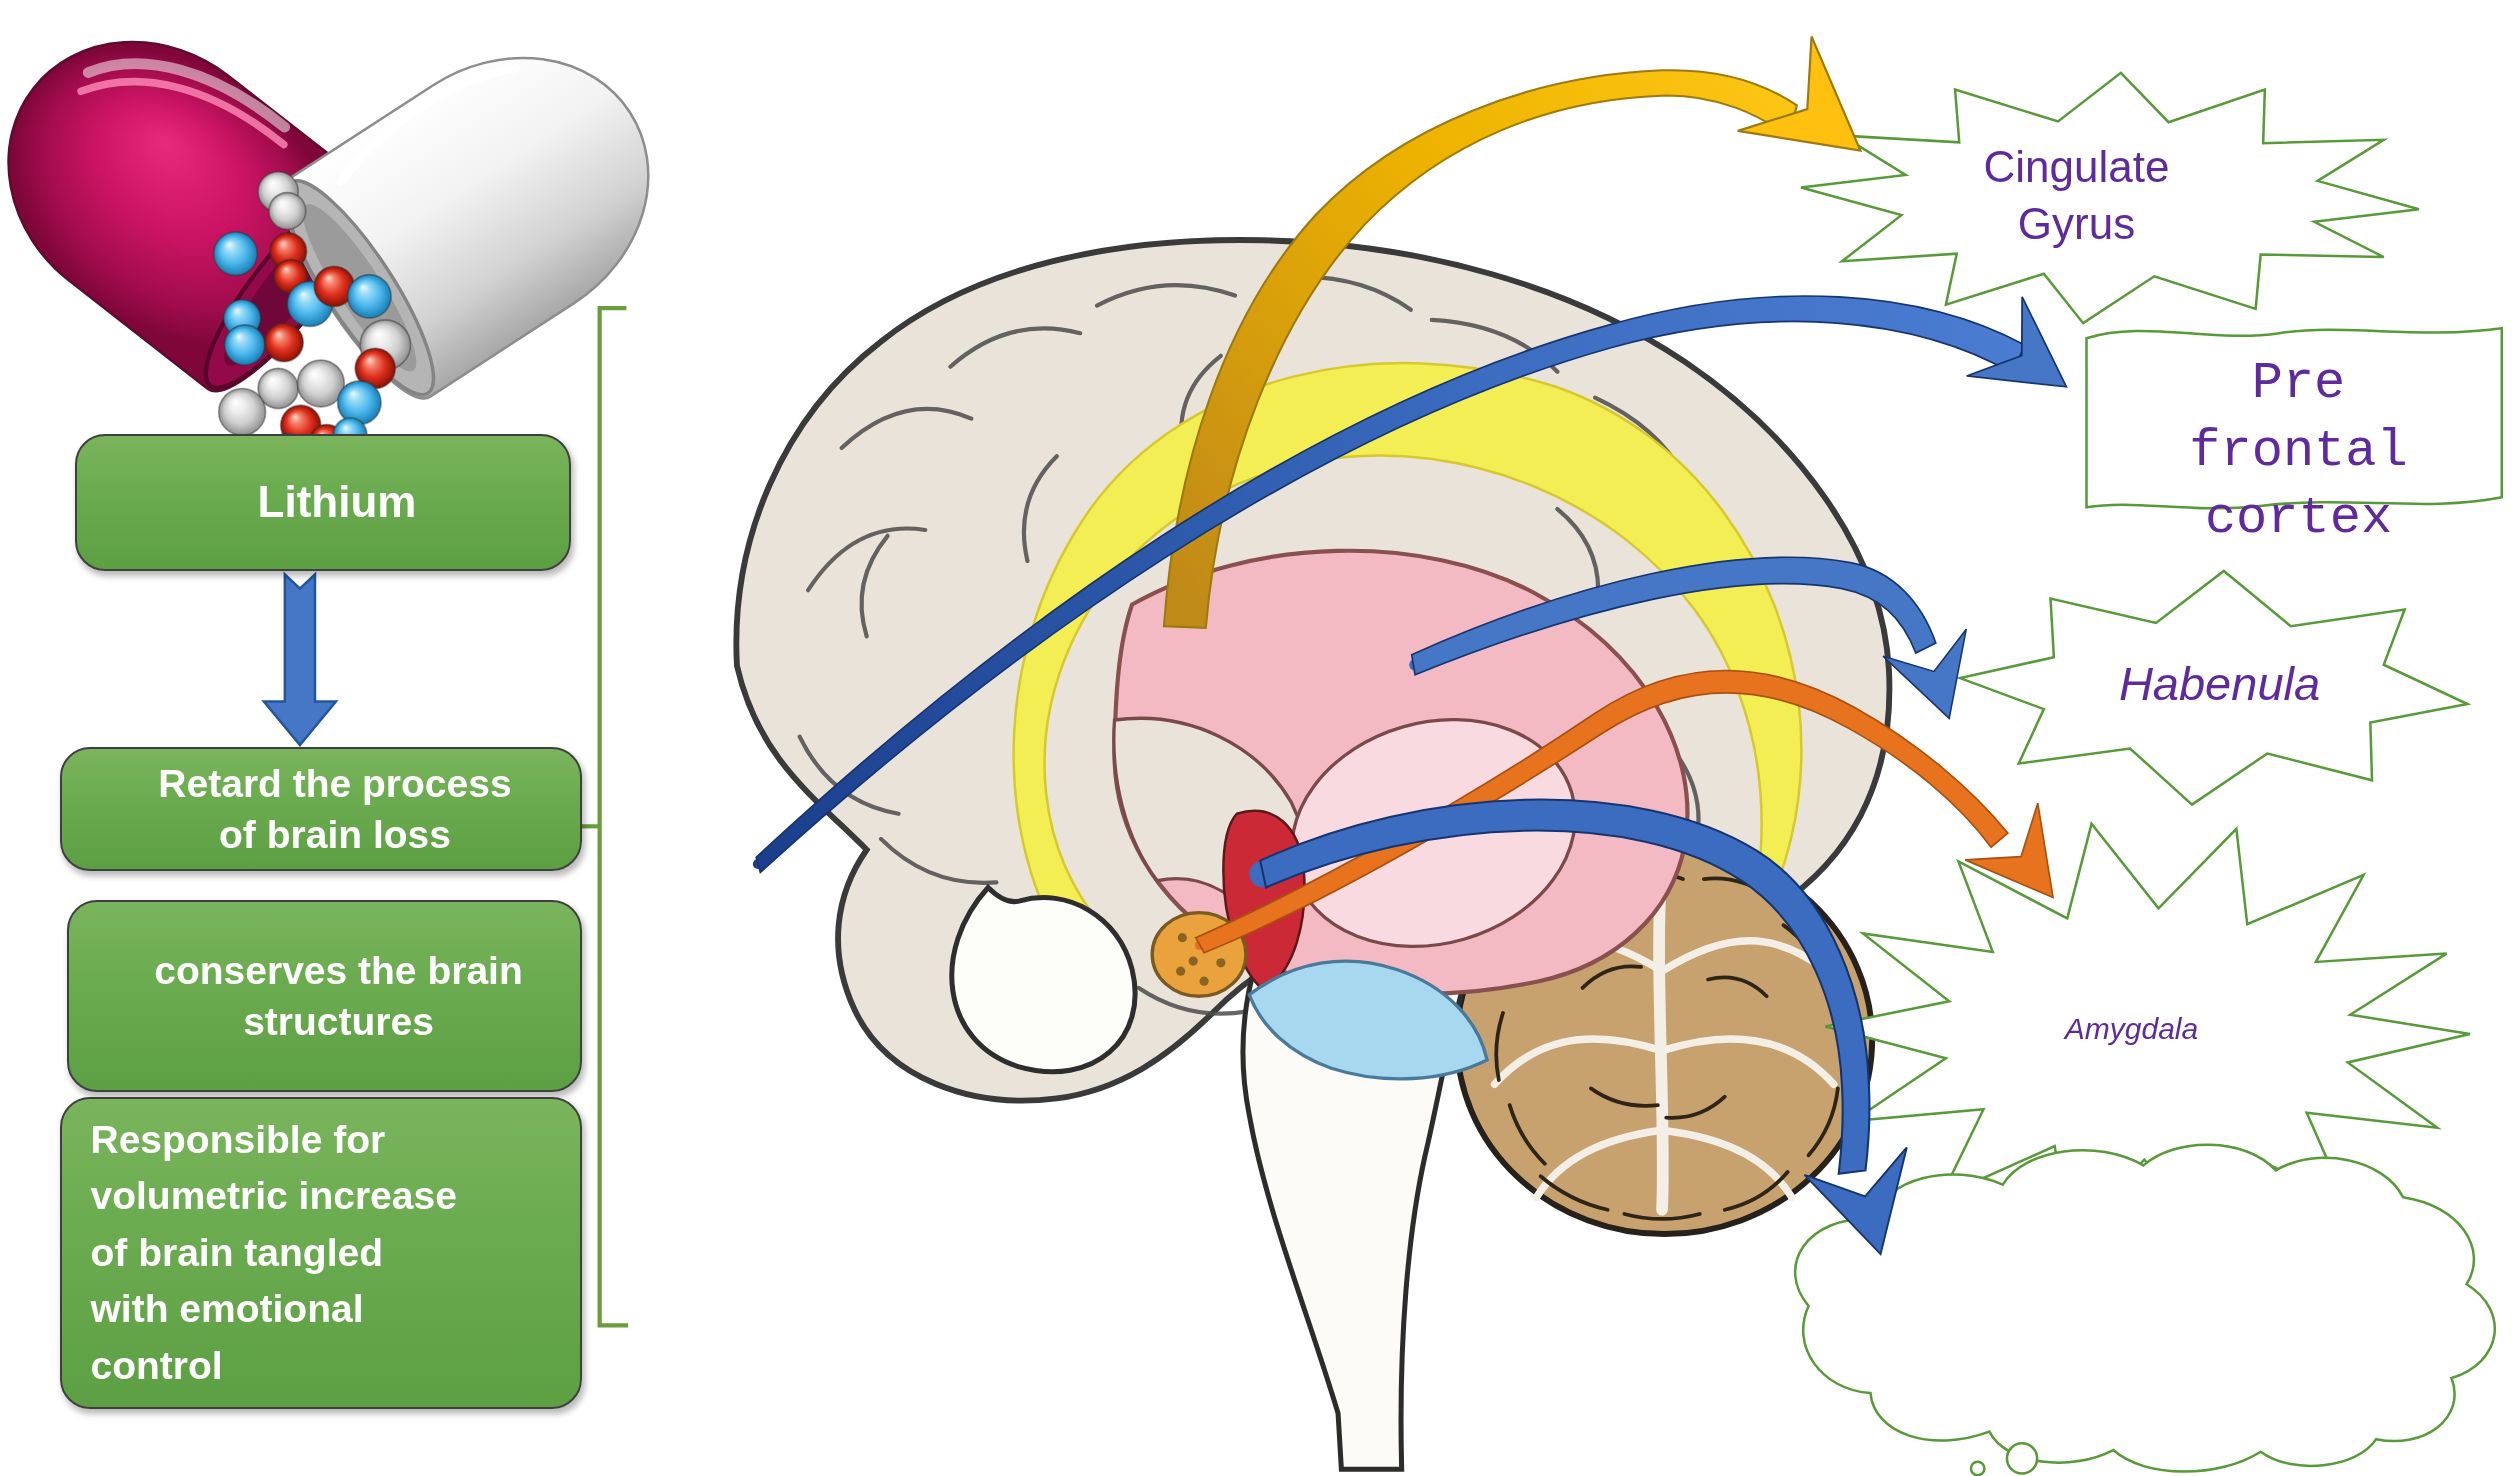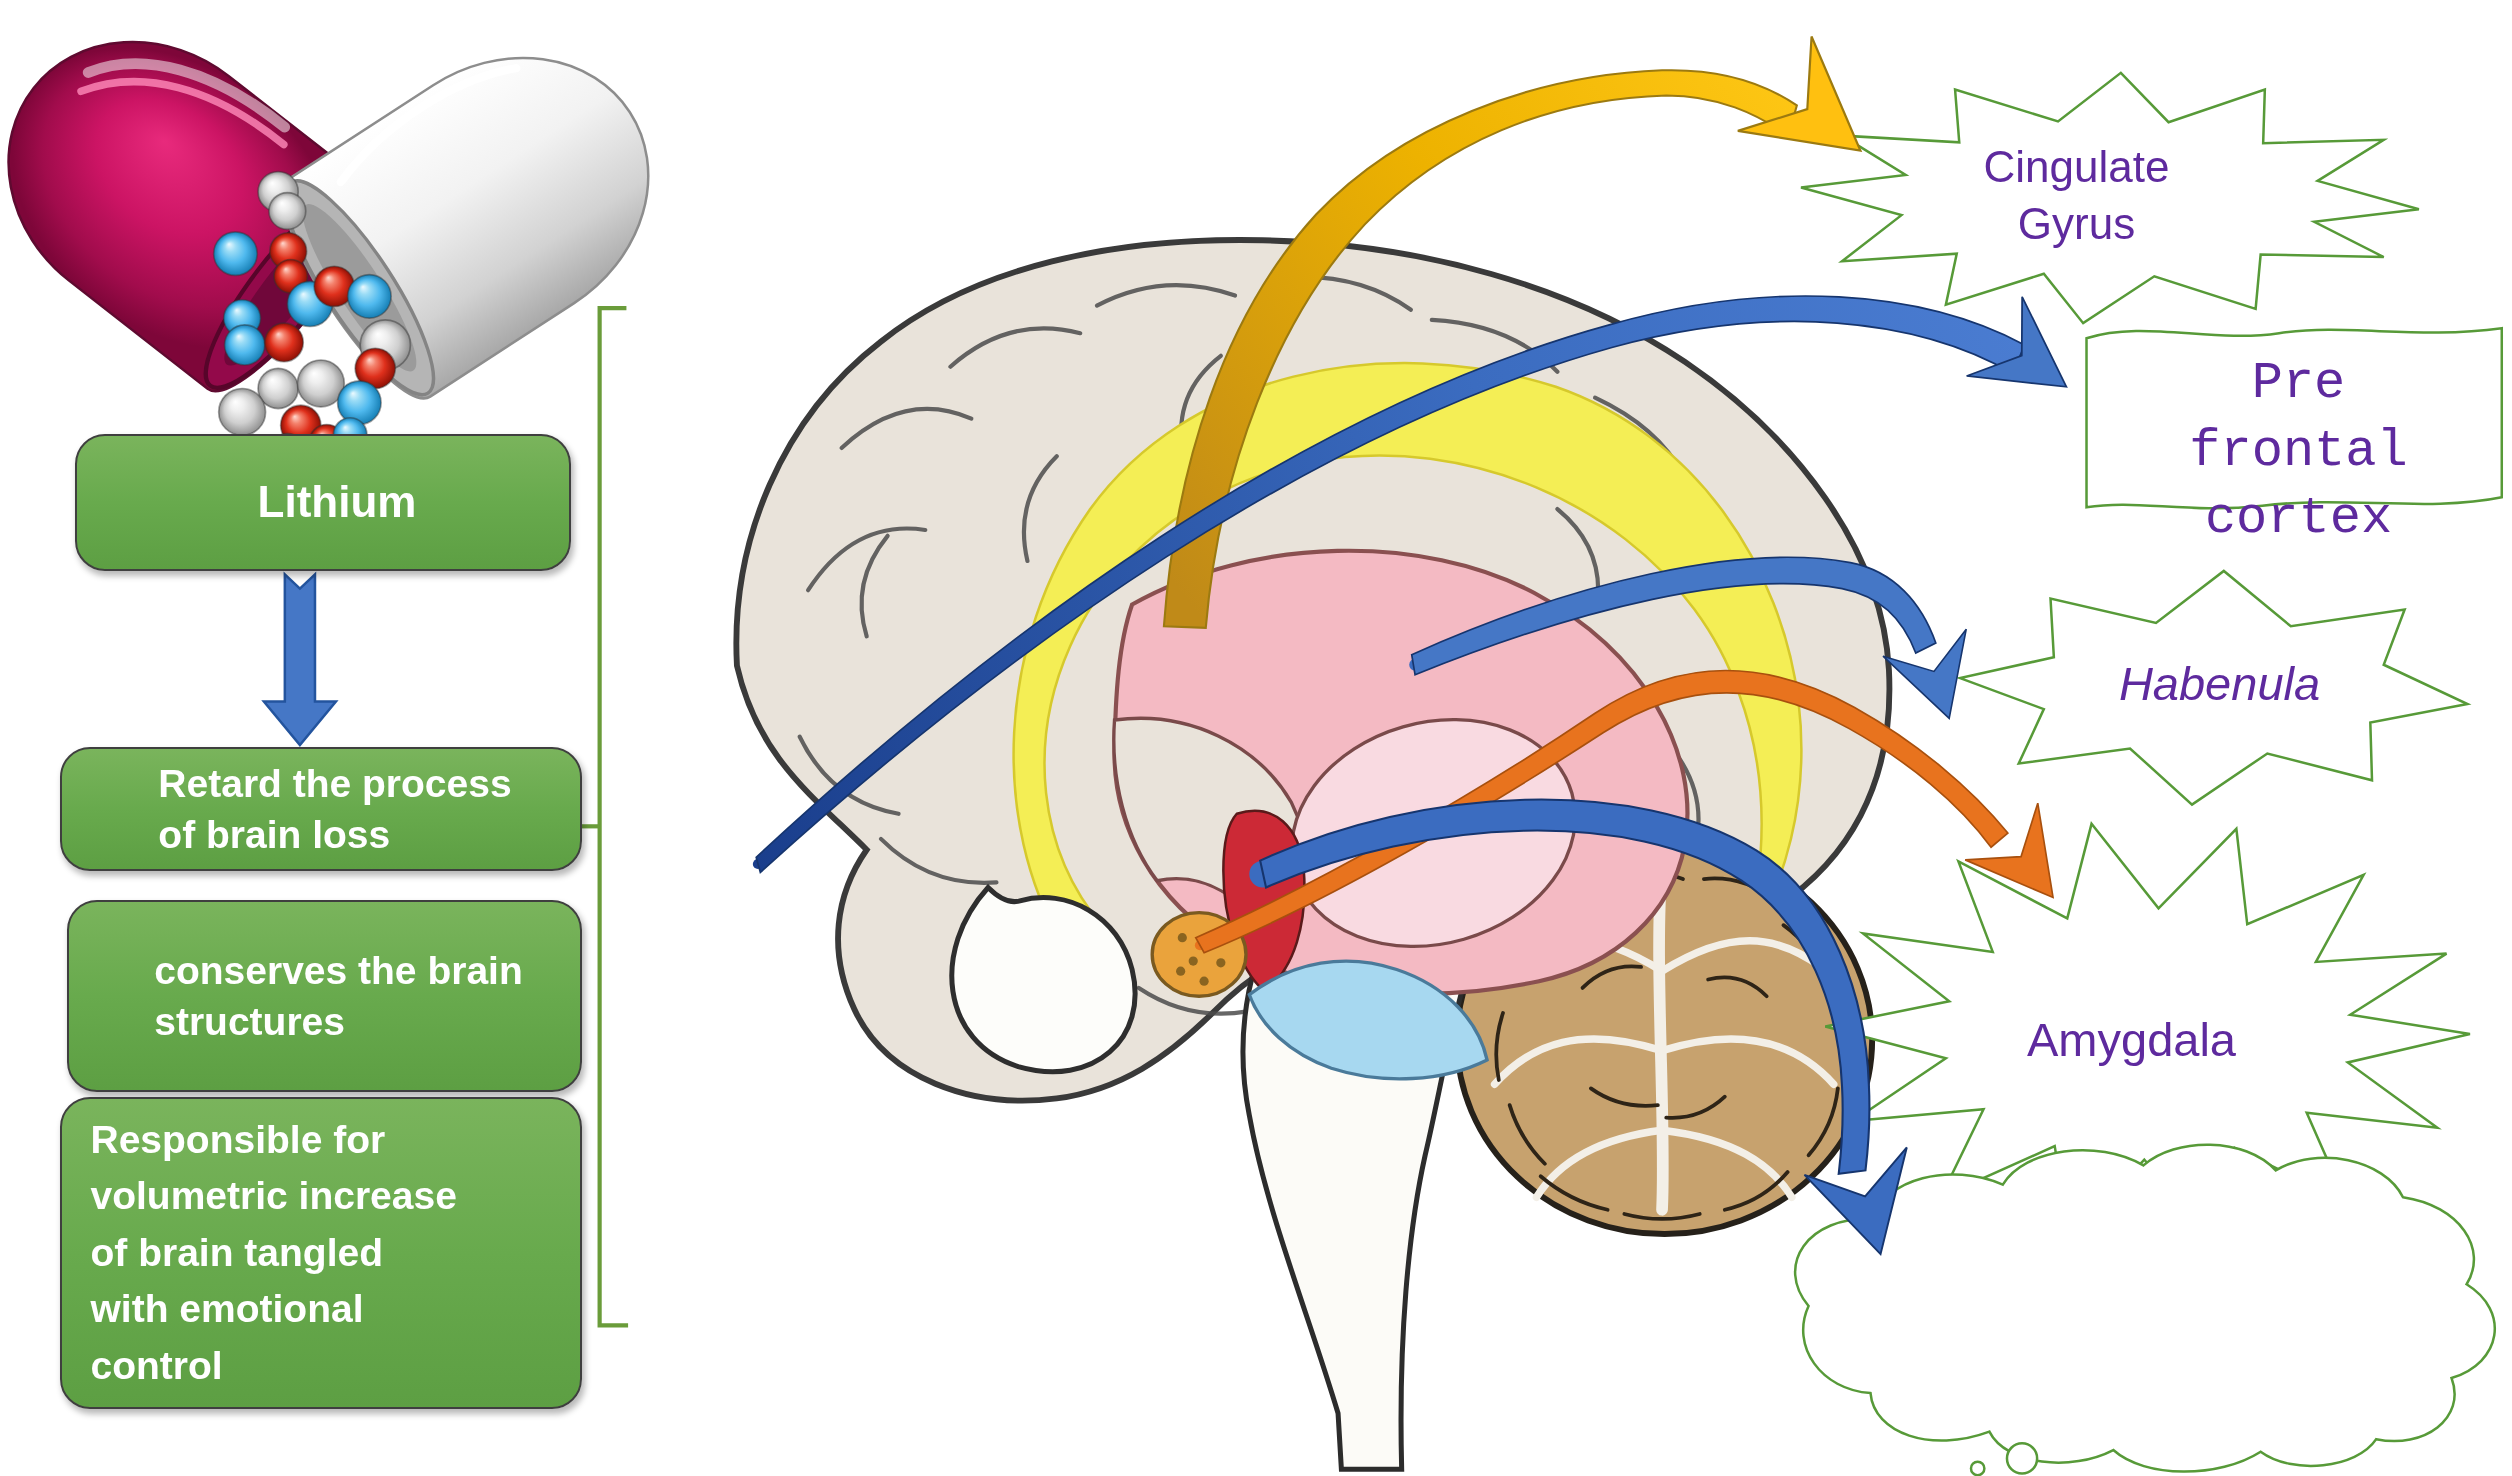--- a/index.html
+++ b/index.html
@@ -9,20 +9,21 @@
   }
   .stage svg{position:absolute;left:0;top:0;}
   .gbox{
     position:absolute;
     background:linear-gradient(180deg,#7ab45c 0%,#68aa4d 50%,#5d9f43 100%);
     border:2.5px solid #3f3f3f;
     border-radius:30px;
     color:#ffffff;
     font-weight:bold;
     display:flex;align-items:center;justify-content:center;
+    text-align:center;
     white-space:pre-line;
     box-shadow:2.5px 4.2px 5.9px rgba(0,0,0,0.28);
     box-sizing:border-box;
     line-height:1.32;
     padding-left:28px;
   }
   #box-lithium{left:75px;top:434px;width:496px;height:137px;font-size:44px;}
   #box-retard{left:60px;top:747px;width:522px;height:124px;font-size:39px;}
   #box-conserves{left:67px;top:900px;width:515px;height:192px;font-size:39px;}
   #box-responsible{
@@ -32,21 +33,21 @@
   .plabel{
     position:absolute;
     color:#5e2a9e;
     white-space:pre-line;
     text-align:center;
     line-height:1.30;
   }
   #lbl-cingulate{left:1909px;top:138px;width:335px;font-size:44px;}
   #lbl-pfc{left:2131px;top:350px;width:335px;font-size:52px;font-family:Liberation Mono, monospace;}
   #lbl-habenula{left:2010px;top:653px;width:419px;font-size:47px;font-style:italic;}
-  #lbl-amygdala{left:1922px;top:1009px;width:419px;font-size:47px;}
+  #lbl-amygdala{left:1922px;top:1009px;width:419px;font-size:30px;font-style:italic;}
   #lbl-hippocampus{left:1809px;top:1311px;width:502px;font-size:47px;}
 </style>
 </head>
 <body>
 
 <div class="stage">
 
 <svg width="2512" height="1476" viewBox="0 0 3000 1763">
   <defs>
     <radialGradient id="gRed" fx="35%" fy="28%">

